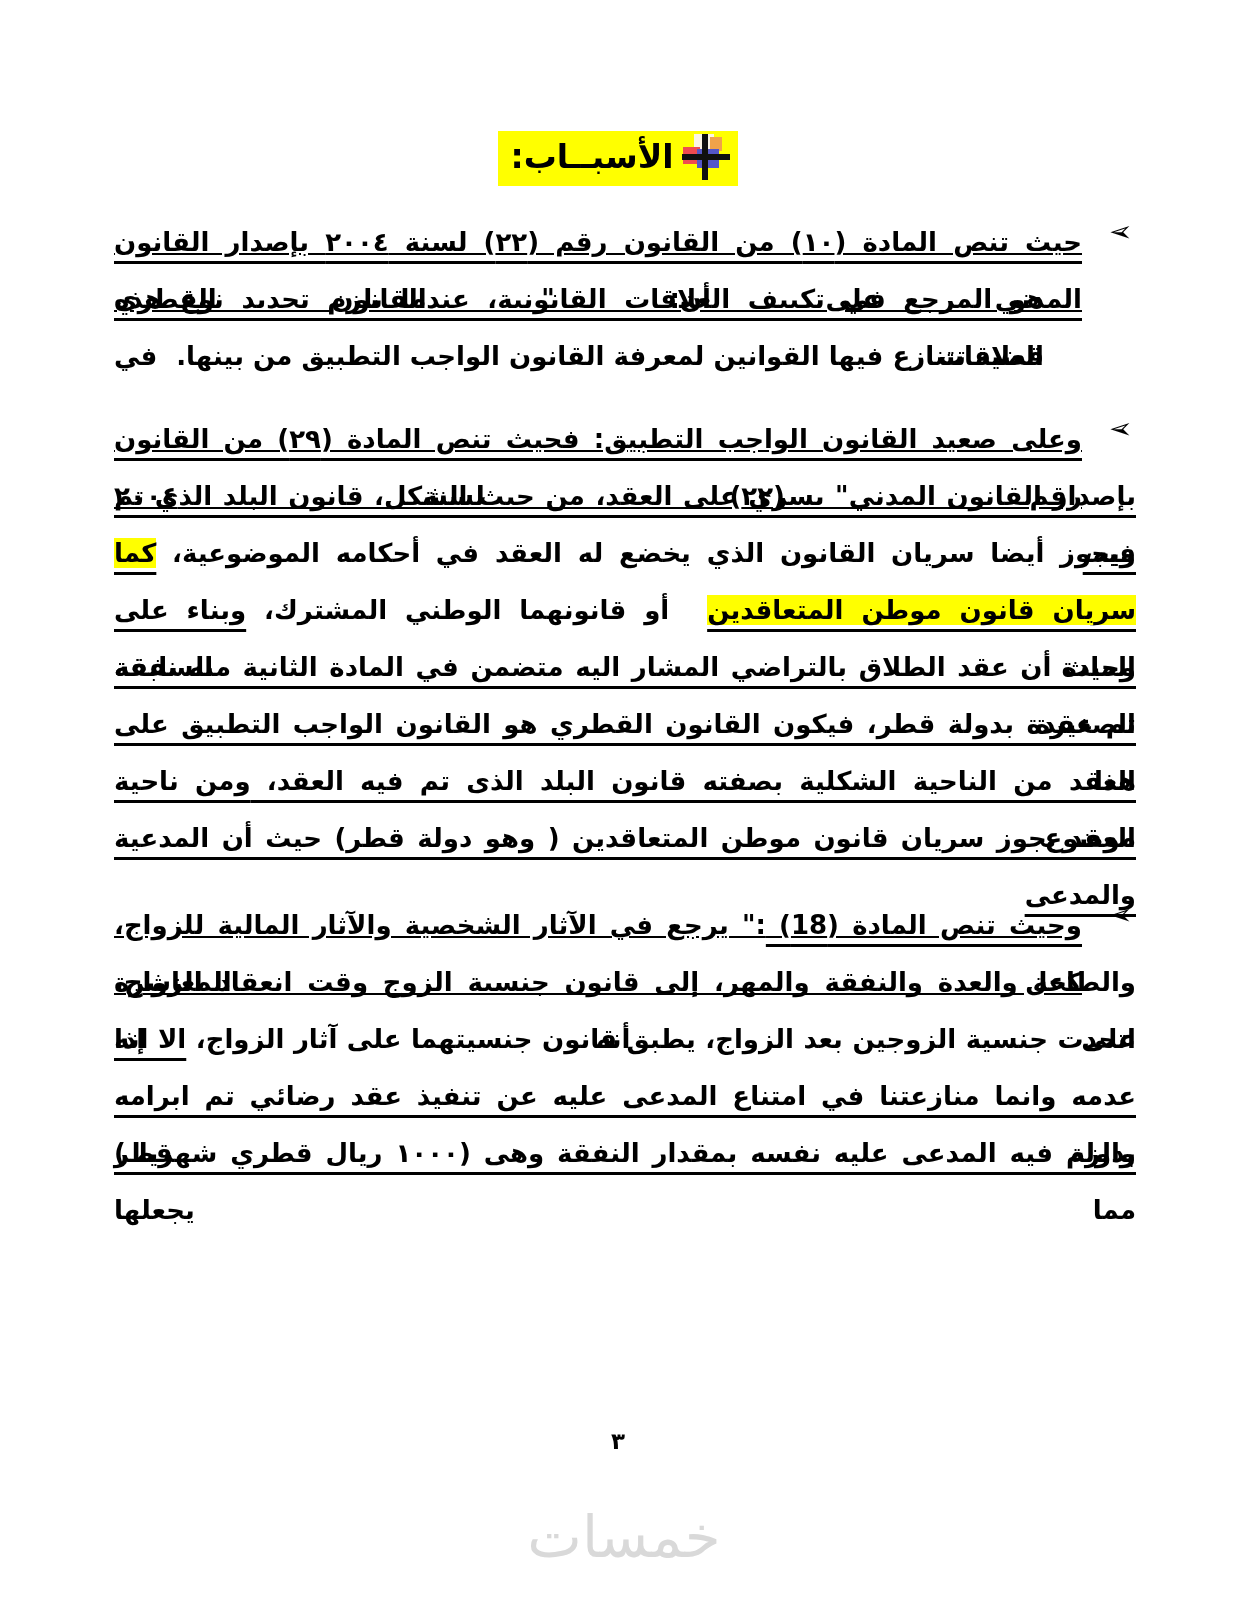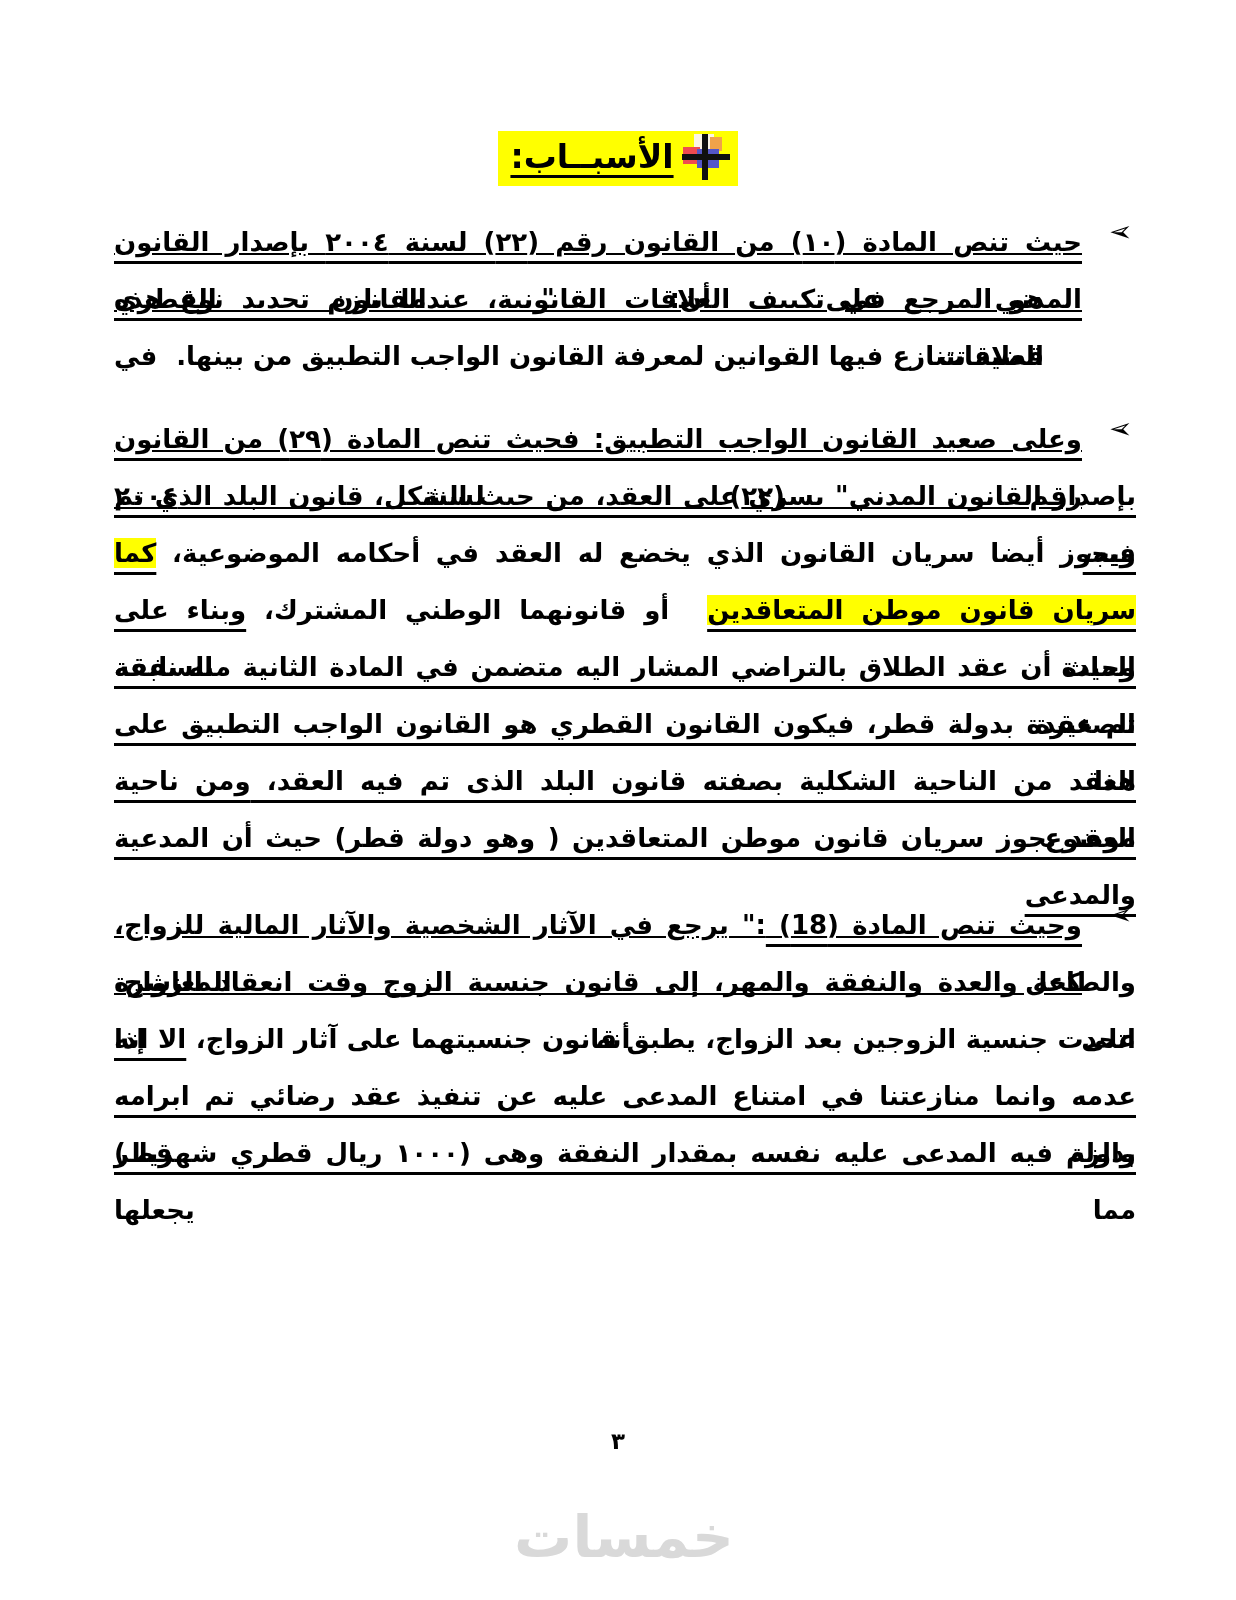--- a/index.html
+++ b/index.html
@@ -17,21 +17,20 @@
     display:flex;justify-content:center;
   }
   .title-box{
     background:#ffff00;
     display:inline-flex;align-items:center;
     padding:3px 8px 6px 12px;
     gap:8px;
   }
   .title-text{
     font-size:33px;font-weight:bold;
-    text-decoration:underline;
     text-decoration-thickness:3px;
     text-underline-offset:7px;
     line-height:44px;
   }
   
   .icon-cross{position:relative;width:48px;height:46px;flex:0 0 auto;}
   .icon-cross .sq{position:absolute;}
   .sq-white {left:12px;top:0;   width:20px;height:17px;background:#fbf5e6;}
   .sq-orange{left:28px;top:3px; width:12px;height:14px;background:#f0a24a;}
   .sq-red   {left:1px; top:13px;width:17px;height:17px;background:#ef4b50;}
@@ -70,21 +69,21 @@
   .seg.hl{background:#ffff00;margin-left:20px;}
   
   .page-number{
     position:absolute;top:1428px;left:0;right:0;
     text-align:center;
     font-size:23px;font-weight:bold;
   }
   .watermark{
     position:absolute;top:1503px;left:12px;right:0;
     text-align:center;
-    font-size:58px;font-weight:bold;
+    font-size:58px;font-weight:normal;
     color:#d9d9d9;
     letter-spacing:3px;
   }
 </style>
 </head>
 <body>
 
 <div class="title-wrap">
   <div class="title-box">
     <div class="icon-cross">

